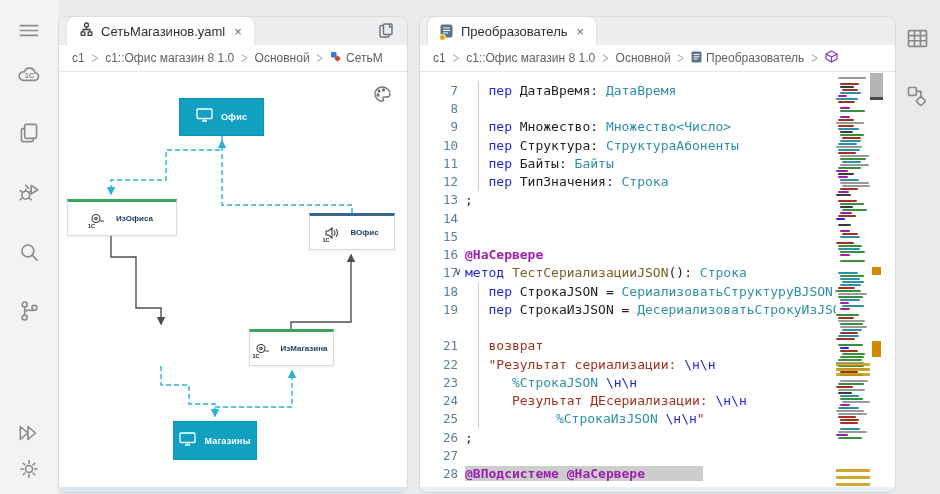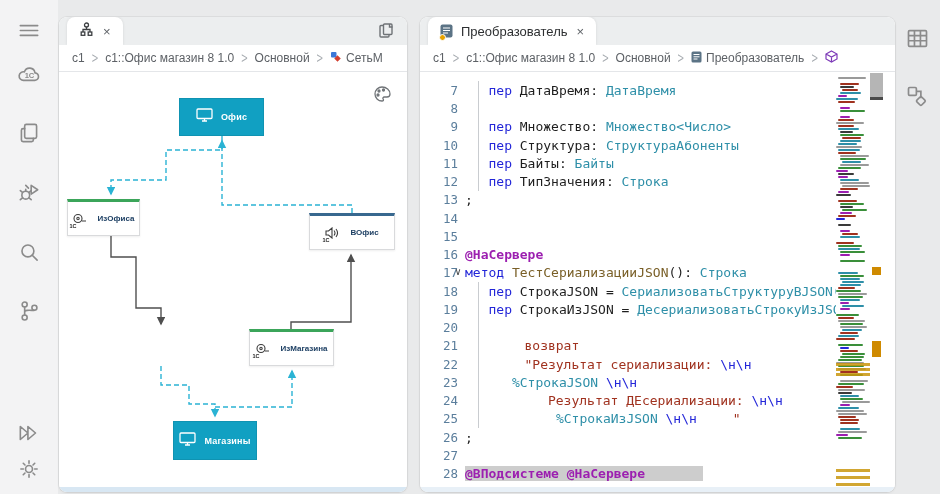--- a/index.html
+++ b/index.html
@@ -44,21 +44,21 @@
   .palette-btn { position:absolute; top:13px; right:16px; width:18px; height:18px; cursor:pointer; }
   .hscroll { position:absolute; left:0; right:0; bottom:0; height:5px; background:#d8e7f3; }
 
   
   .code-area { position:absolute; left:0; top:54px; right:0; bottom:5px; border-top:1px solid #e4e6e9; background:#fff; overflow:hidden;
                font-family:"DejaVu Sans Mono", monospace; font-size:12.5px; }
   .crow { position:absolute; left:0; right:59px; height:19px; display:flex; align-items:center; overflow:hidden; }
   .crow .ln { width:38px; flex:none; text-align:right; color:#5b7e9c; margin-right:7px; font-size:12.5px; }
   .crow pre { font-family:inherit; white-space:pre; font-size:13px; color:#1e1e1e; }
   .tk-kw{color:#2326d8;} .tk-ty{color:#2e8fa8;} .tk-fn{color:#7a6028;} .tk-ann{color:#9c1fb0;font-weight:bold;}
-  .tk-red{color:#a0321f;margin-left:36px;} .tk-esc{color:#2326d8;} .tk-int{color:#2e8fa8;} .tk-sp{color:#1e1e1e;}
+  .tk-red{color:#a0321f;} .tk-esc{color:#2326d8;} .tk-int{color:#2e8fa8;} .tk-sp{color:#1e1e1e;}
   .sel { background:#cdcdcd; padding-right:58px; }
   .fold-rail { position:absolute; left:58px; width:1px; background:#c9ccd0; }
   .fold-chevron { position:absolute; left:35px; width:11px; height:11px; color:#444; font-size:10px; line-height:11px; cursor:pointer; }
 
   .minimap { position:absolute; left:416px; width:34px; top:2px; bottom:3px; overflow:hidden; cursor:pointer; }
   .mrow { height:2px; margin-bottom:1px; border-radius:1px; }
   .mm-bar { position:absolute; left:416px; width:34px; height:3px; background:#c9970e; opacity:.85; }
   .ruler-mark { position:absolute; left:452px; width:9px; height:8px; background:#cf8a00; }
   .vthumb { position:absolute; left:450px; width:13px; top:1px; height:27px; background:#b5b5b5; border-bottom:3px solid #4a4a4a; cursor:pointer; }
 
@@ -110,20 +110,21 @@
   <div class="tabstrip">
     <div class="tab" style="left:8px;">
       <span>
         <svg width="15" height="15" viewBox="0 0 15 15" fill="none" stroke="#3c3f42" stroke-width="1.3">
           <circle cx="7.5" cy="3" r="2"></circle>
             <path d="M7.5 5 V7.5 M7.5 7.5 H4 V10 M7.5 7.5 H11 V10"></path>
           <rect x="2.2" y="10" width="3.6" height="3.3"></rect>
             <rect x="9.2" y="10" width="3.6" height="3.3"></rect>
         </svg>
       </span>
+      <span class="tlabel">СетьМагазинов.yaml</span>
       <span class="tclose">×</span>
     </div>
     <span class="strip-action">
       <svg viewBox="0 0 18 18">
           <path d="M6 3.5 H4 a1 1 0 0 0 -1 1 V14 a1 1 0 0 0 1 1 H11 a1 1 0 0 0 1-1 V12.5"></path>
       <rect x="6.5" y="2" width="8.5" height="10.5" rx="1"></rect>
           <path d="M12.5 2 v3 h3"></path>
         </svg>
     </span>
   </div>
@@ -173,21 +174,21 @@
         <path d="M102 294 V313 H130 V332 H156 V344" fill="none" stroke="#2ab3d4" stroke-width="1.4" stroke-dasharray="5,3" marker-end="url(#mD)"></path>
         <path d="M156 335 H233 V299" fill="none" stroke="#2ab3d4" stroke-width="1.4" stroke-dasharray="5,3" marker-end="url(#mD)"></path>
       </svg>
       <div class="dnode hub" style="left: 120px; top: 26px; width: 85px; height: 38px;">
         <span><svg width="17" height="14" viewBox="0 0 17 14" fill="none" stroke="#fff" stroke-width="1.3">
             <rect x="1" y="1" width="15" height="9.5" rx="1"></rect>
             <path d="M6 13 h5 M8.5 10.5 V13"></path>
           </svg></span>
         <span class="nlabel">Офис</span>
       </div>
-      <div class="dnode plain" style="left: 8px; top: 127px; width: 73px; height: 37px; border-top-color: rgb(59, 165, 90); justify-content: center;">
+      <div class="dnode plain" style="left: 8px; top: 127px; width: 110px; height: 37px; border-top-color: rgb(59, 165, 90); justify-content: center;">
         <span class="nicon"><svg width="14" height="12" viewBox="0 0 14 12" fill="none" stroke="#3c3c3c" stroke-width="1.1">
             <circle cx="5" cy="5.5" r="4"></circle>
             <circle cx="5" cy="5.5" r="1.2"></circle>
             <path d="M9 8 h4"></path>
           </svg><b>1С</b></span>
         <span class="nlabel">ИзОфиса</span>
       </div>
       <div class="dnode plain" style="left: 250px; top: 141px; width: 86px; height: 37px; border-top-color: rgb(56, 104, 143);">
         <span class="nicon"><svg width="14" height="12" viewBox="0 0 14 12" fill="none" stroke="#3c3c3c" stroke-width="1.1">
             <path d="M1 4 h2.5 L7 1 V11 L3.5 8 H1 Z"></path>
@@ -301,24 +302,20 @@
         <span class="ln">17</span>
         <pre><span class="tk-kw">метод </span><span class="tk-fn">ТестСериализацииJSON</span><span class="tk-sp">(): </span><span class="tk-ty">Строка</span></pre>
       </div>
       <div class="crow" style="top: 209.64px;">
         <span class="ln">18</span>
         <pre><span class="tk-sp">   </span><span class="tk-kw">пер </span><span class="tk-sp">СтрокаJSON = </span><span class="tk-ty">СериализоватьСтруктуруВJSON(Структура)</span></pre>
       </div>
       <div class="crow" style="top: 227.88px;">
         <span class="ln">19</span>
         <pre><span class="tk-sp">   </span><span class="tk-kw">пер </span><span class="tk-sp">СтрокаИзJSON = </span><span class="tk-ty">ДесериализоватьСтрокуИзJSON(СтрокаJSON)</span></pre>
-      </div>
-      <div class="crow" style="top: 246.12px;">
-        <span class="ln">20</span>
-        <pre></pre>
       </div>
       <div class="crow" style="top: 264.36px;">
         <span class="ln">21</span>
         <pre><span class="tk-sp">   </span><span class="tk-red">возврат</span></pre>
       </div>
       <div class="crow" style="top: 282.6px;">
         <span class="ln">22</span>
         <pre><span class="tk-red">   "Результат сериализации: </span><span class="tk-esc">\н\н</span></pre>
       </div>
       <div class="crow" style="top: 300.84px;">

